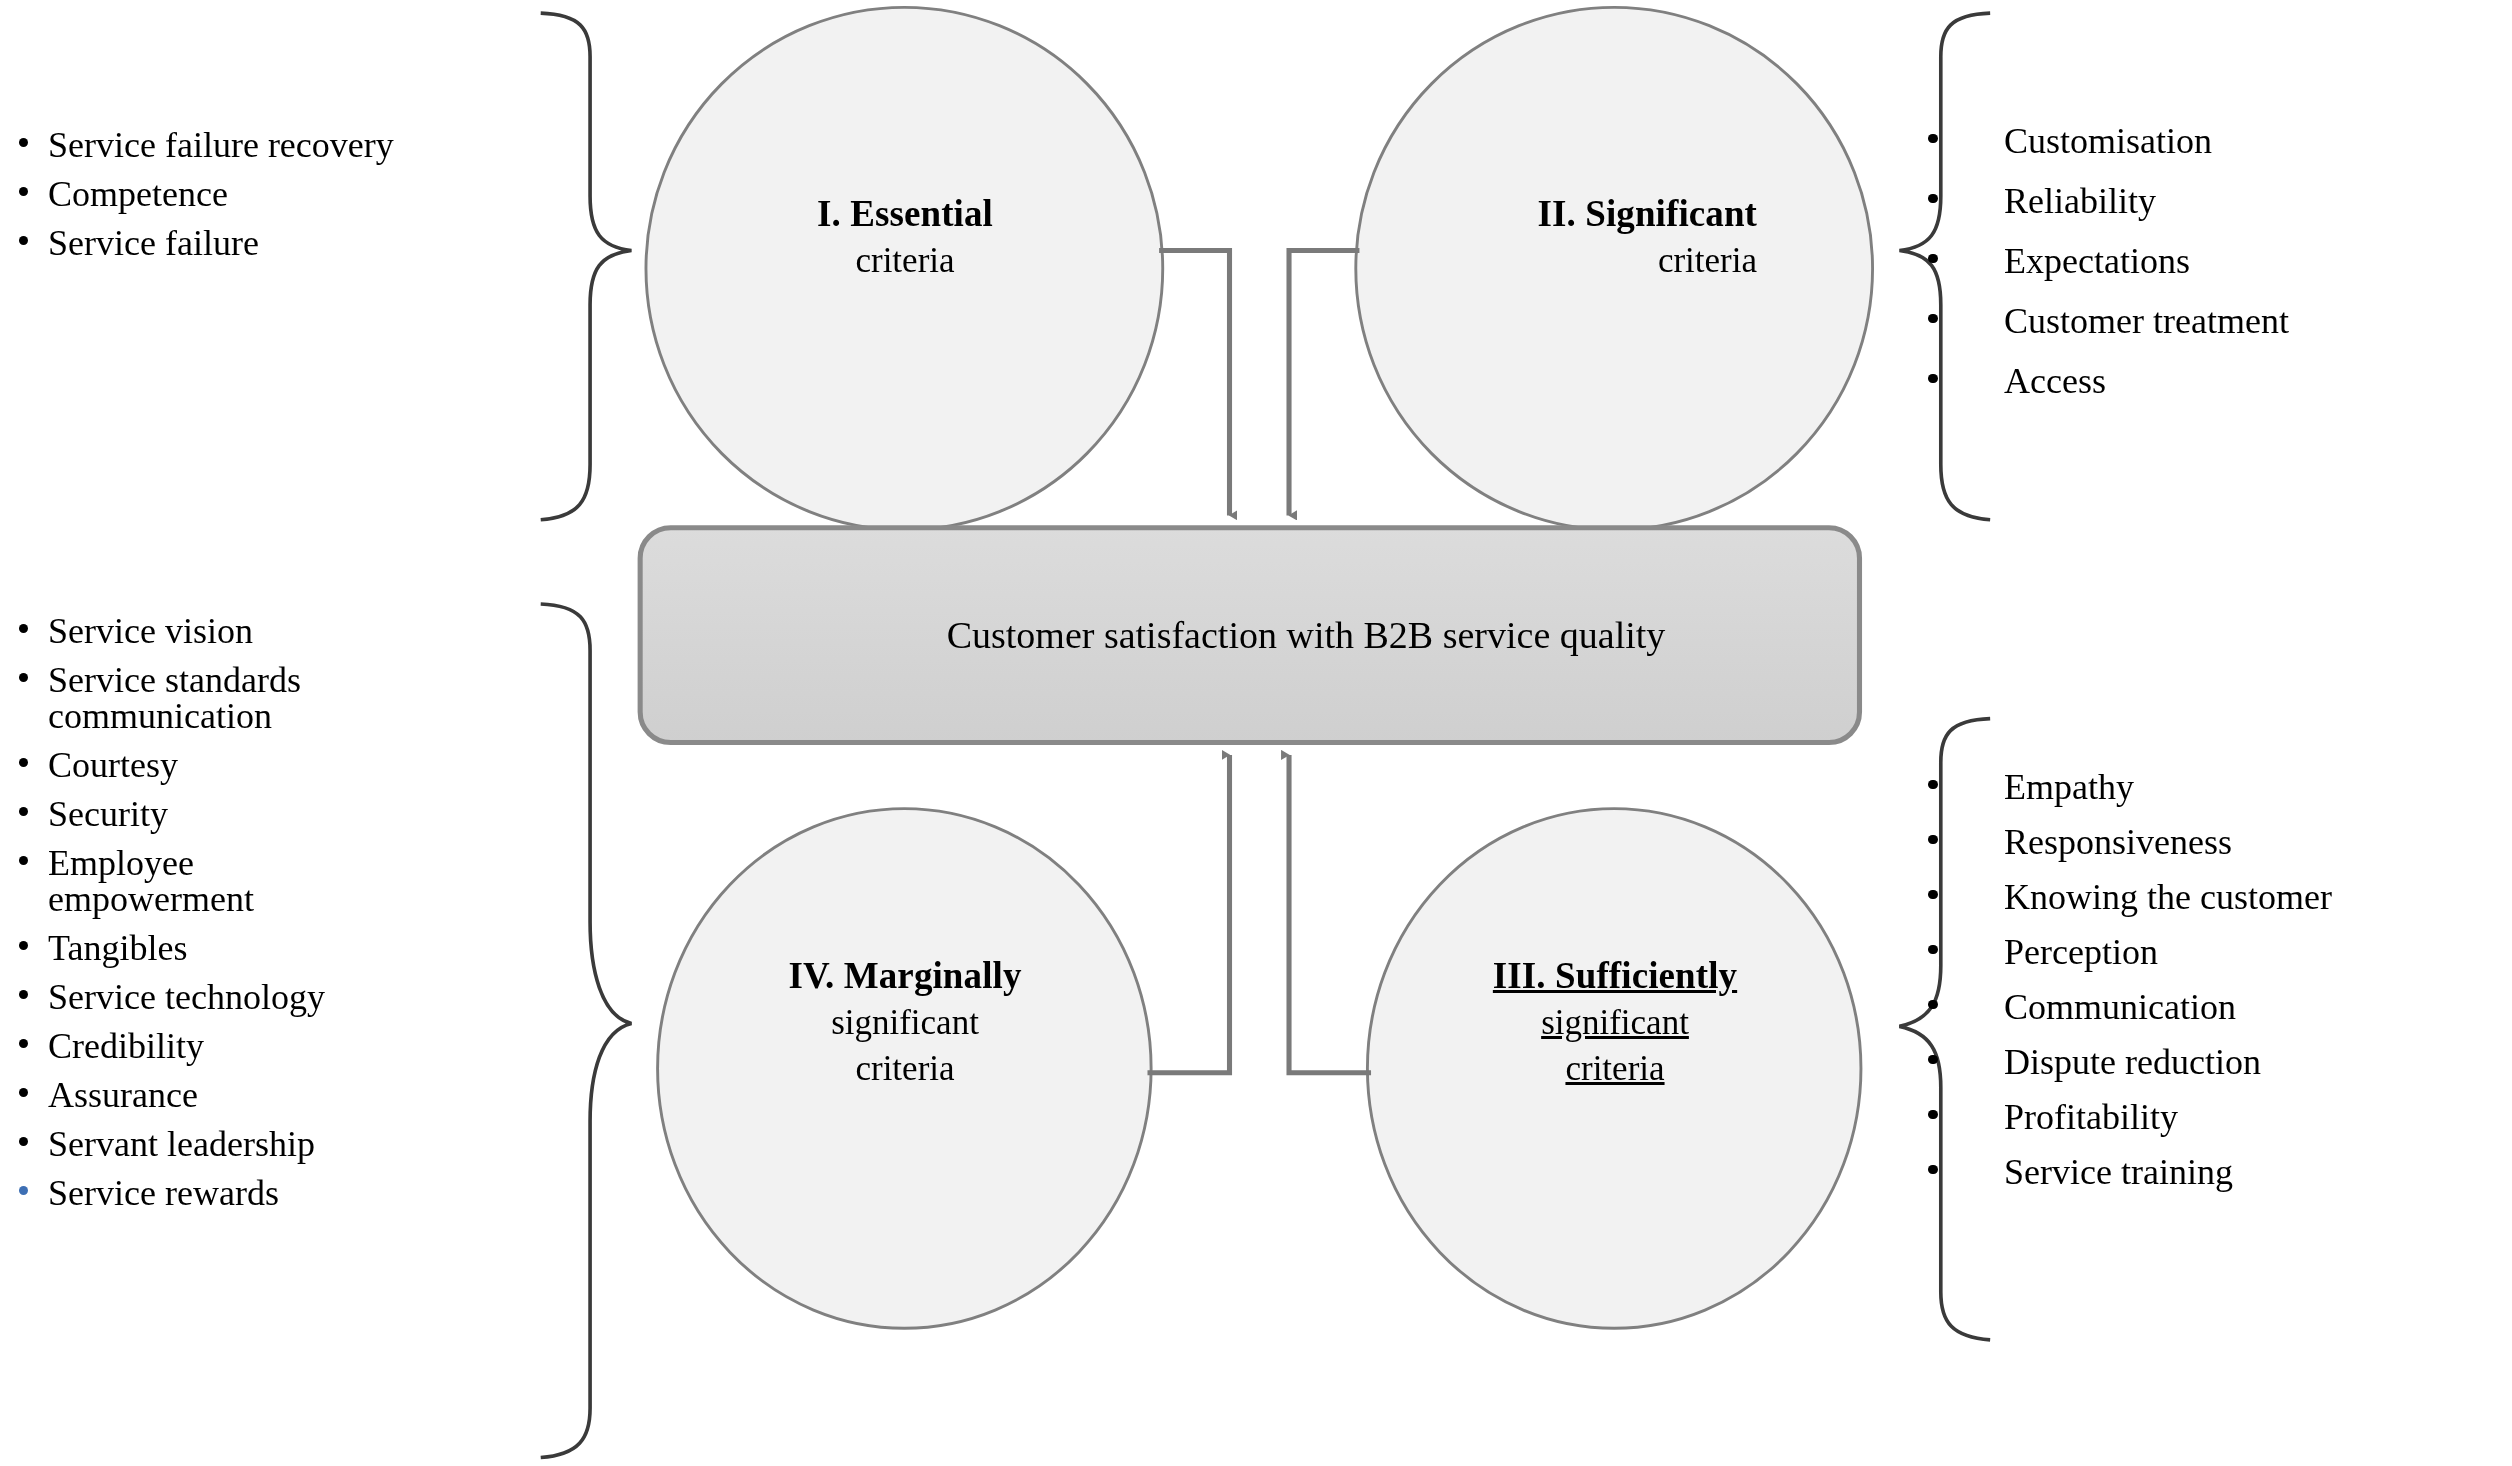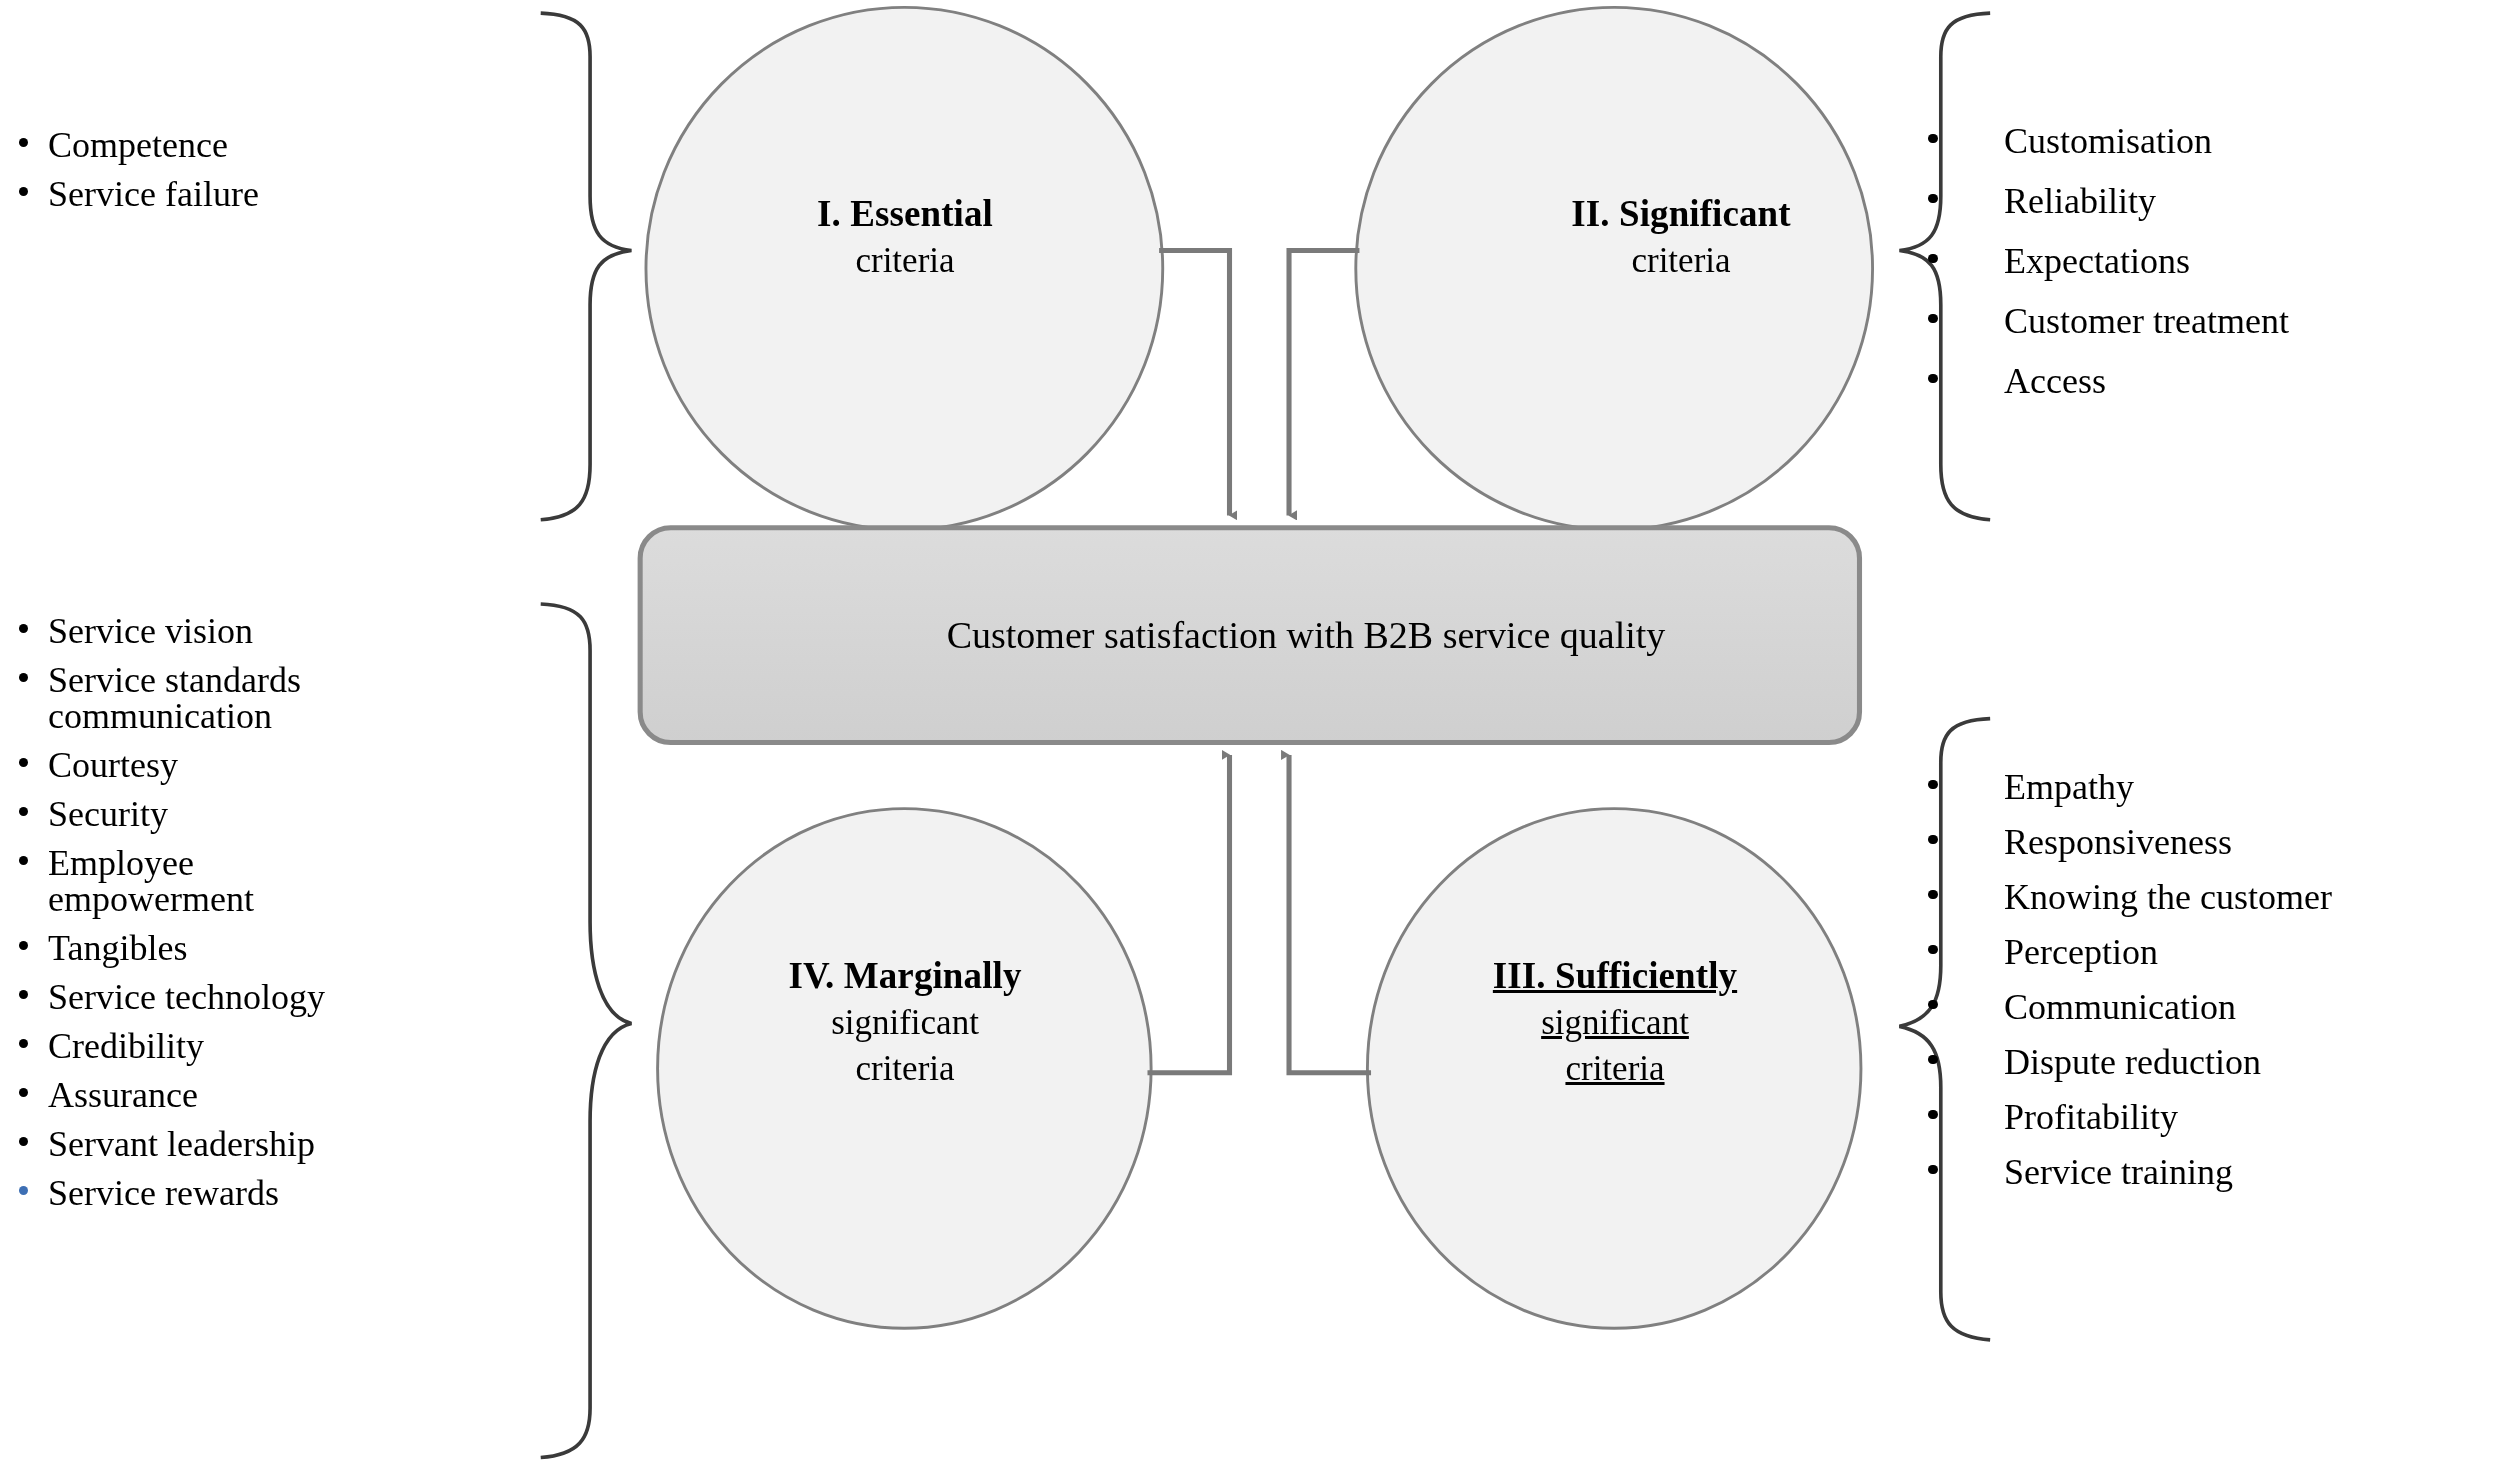--- a/index.html
+++ b/index.html
@@ -177,40 +177,41 @@
     <path d="M 1581,1478 L 1694,1478 L 1694,1040" fill="none" stroke="#7a7a7a" stroke-width="7" marker-end="url(#arrow-up)"></path>
 
     <path d="M 1889,1478 L 1776,1478 L 1776,1040" fill="none" stroke="#7a7a7a" stroke-width="7" marker-end="url(#arrow-up)"></path>
   </svg>
 
   <div class="circle-label" style="left:687px; top:190px; width:436px;">
     <span class="cl-title">I. Essential</span>
     <span class="cl-sub">criteria</span>
   </div>
 
-  <div class="circle-label" style="left:1463px; top:190px; width:436px;">
+  <div class="circle-label" style="left:1321px; top:190px; width:436px;text-align:right;">
     <span class="cl-title">II. Significant</span>
     <span class="cl-sub">criteria</span>
   </div>
 
   <div class="circle-label" style="left:687px; top:952px; width:436px;">
     <span class="cl-title">IV. Marginally</span>
     <span class="cl-sub" style="white-space:pre-line;">significant
 criteria</span>
   </div>
 
   <div class="circle-label" style="left:1397px; top:952px; width:436px;text-decoration:underline;">
     <span class="cl-title">III. Sufficiently</span>
     <span class="cl-sub" style="white-space:pre-line;">significant
 criteria</span>
   </div>
 
   <div id="center-box-label">Customer satisfaction with B2B service quality</div>
 
   <ul class="bullet-list list-left" id="list-tl">
+      <li><span class="bdot" style="background: rgb(0, 0, 0);"></span><span class="btext">Service failure recovery</span></li>
       <li><span class="bdot" style="background: rgb(0, 0, 0);"></span><span class="btext">Competence</span></li>
       <li><span class="bdot" style="background: rgb(0, 0, 0);"></span><span class="btext">Service failure</span></li>
     </ul>
 
   <ul class="bullet-list list-right" id="list-tr">
       <li><span class="bdot" style="background: rgb(0, 0, 0);"></span><span class="btext">Customisation</span></li>
       <li><span class="bdot" style="background: rgb(0, 0, 0);"></span><span class="btext">Reliability</span></li>
       <li><span class="bdot" style="background: rgb(0, 0, 0);"></span><span class="btext">Expectations</span></li>
       <li><span class="bdot" style="background: rgb(0, 0, 0);"></span><span class="btext">Customer treatment</span></li>
       <li><span class="bdot" style="background: rgb(0, 0, 0);"></span><span class="btext">Access</span></li>

